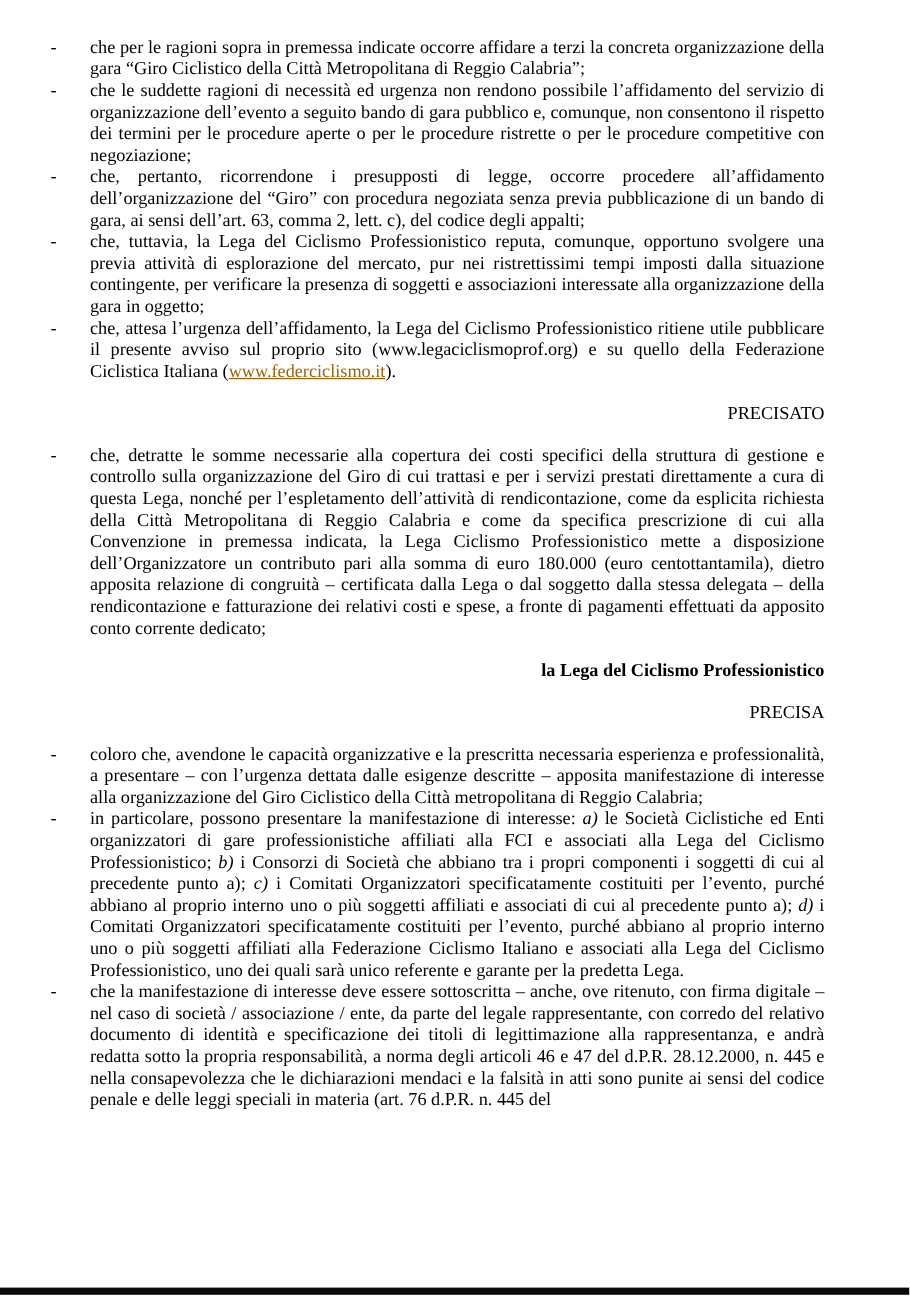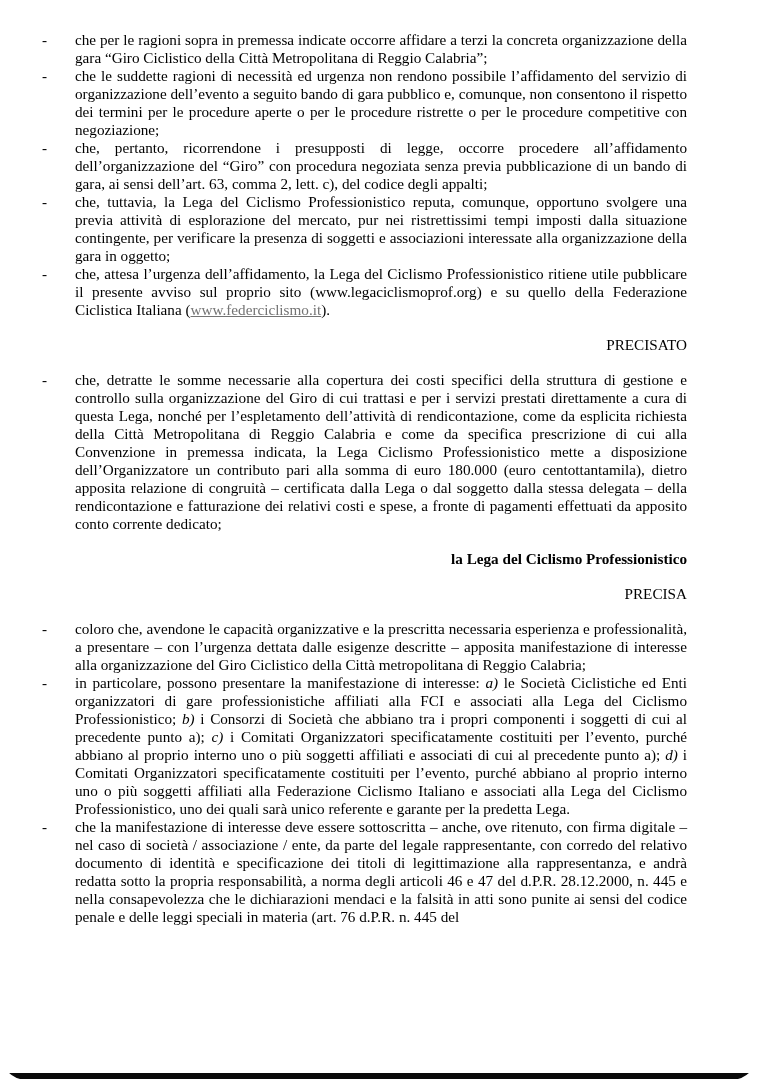--- a/index.html
+++ b/index.html
@@ -10,21 +10,20 @@
   .page {
     position: relative;
     width: 758px;
     height: 1080px;
     background: #ffffff;
     overflow: hidden;
     font-family: "Liberation Serif", "DejaVu Serif", serif;
     font-size: 15.2px;
     line-height: 18px;
     color: #000000;
-    border-radius: 27px;
   }
   .content {
     position: absolute;
     left: 75px;
     top: 31px;
     width: 612px;
   }
   ul.dash-list {
     list-style: none;
     margin: 0;
@@ -46,21 +45,21 @@
     text-align: right;
     margin: 17px 0;
   }
   .heading.bold {
     font-weight: bold;
   }
   .italic {
     font-style: italic;
   }
   a.doc-link, .doc-link {
-    color: #737373;
+    color: #a16207;
     text-decoration: underline;
     cursor: pointer;
   }
   .page-separator {
     position: absolute;
     left: 0;
     top: 1073px;
     width: 758px;
     height: 6px;
     background: #0a0a0a;

